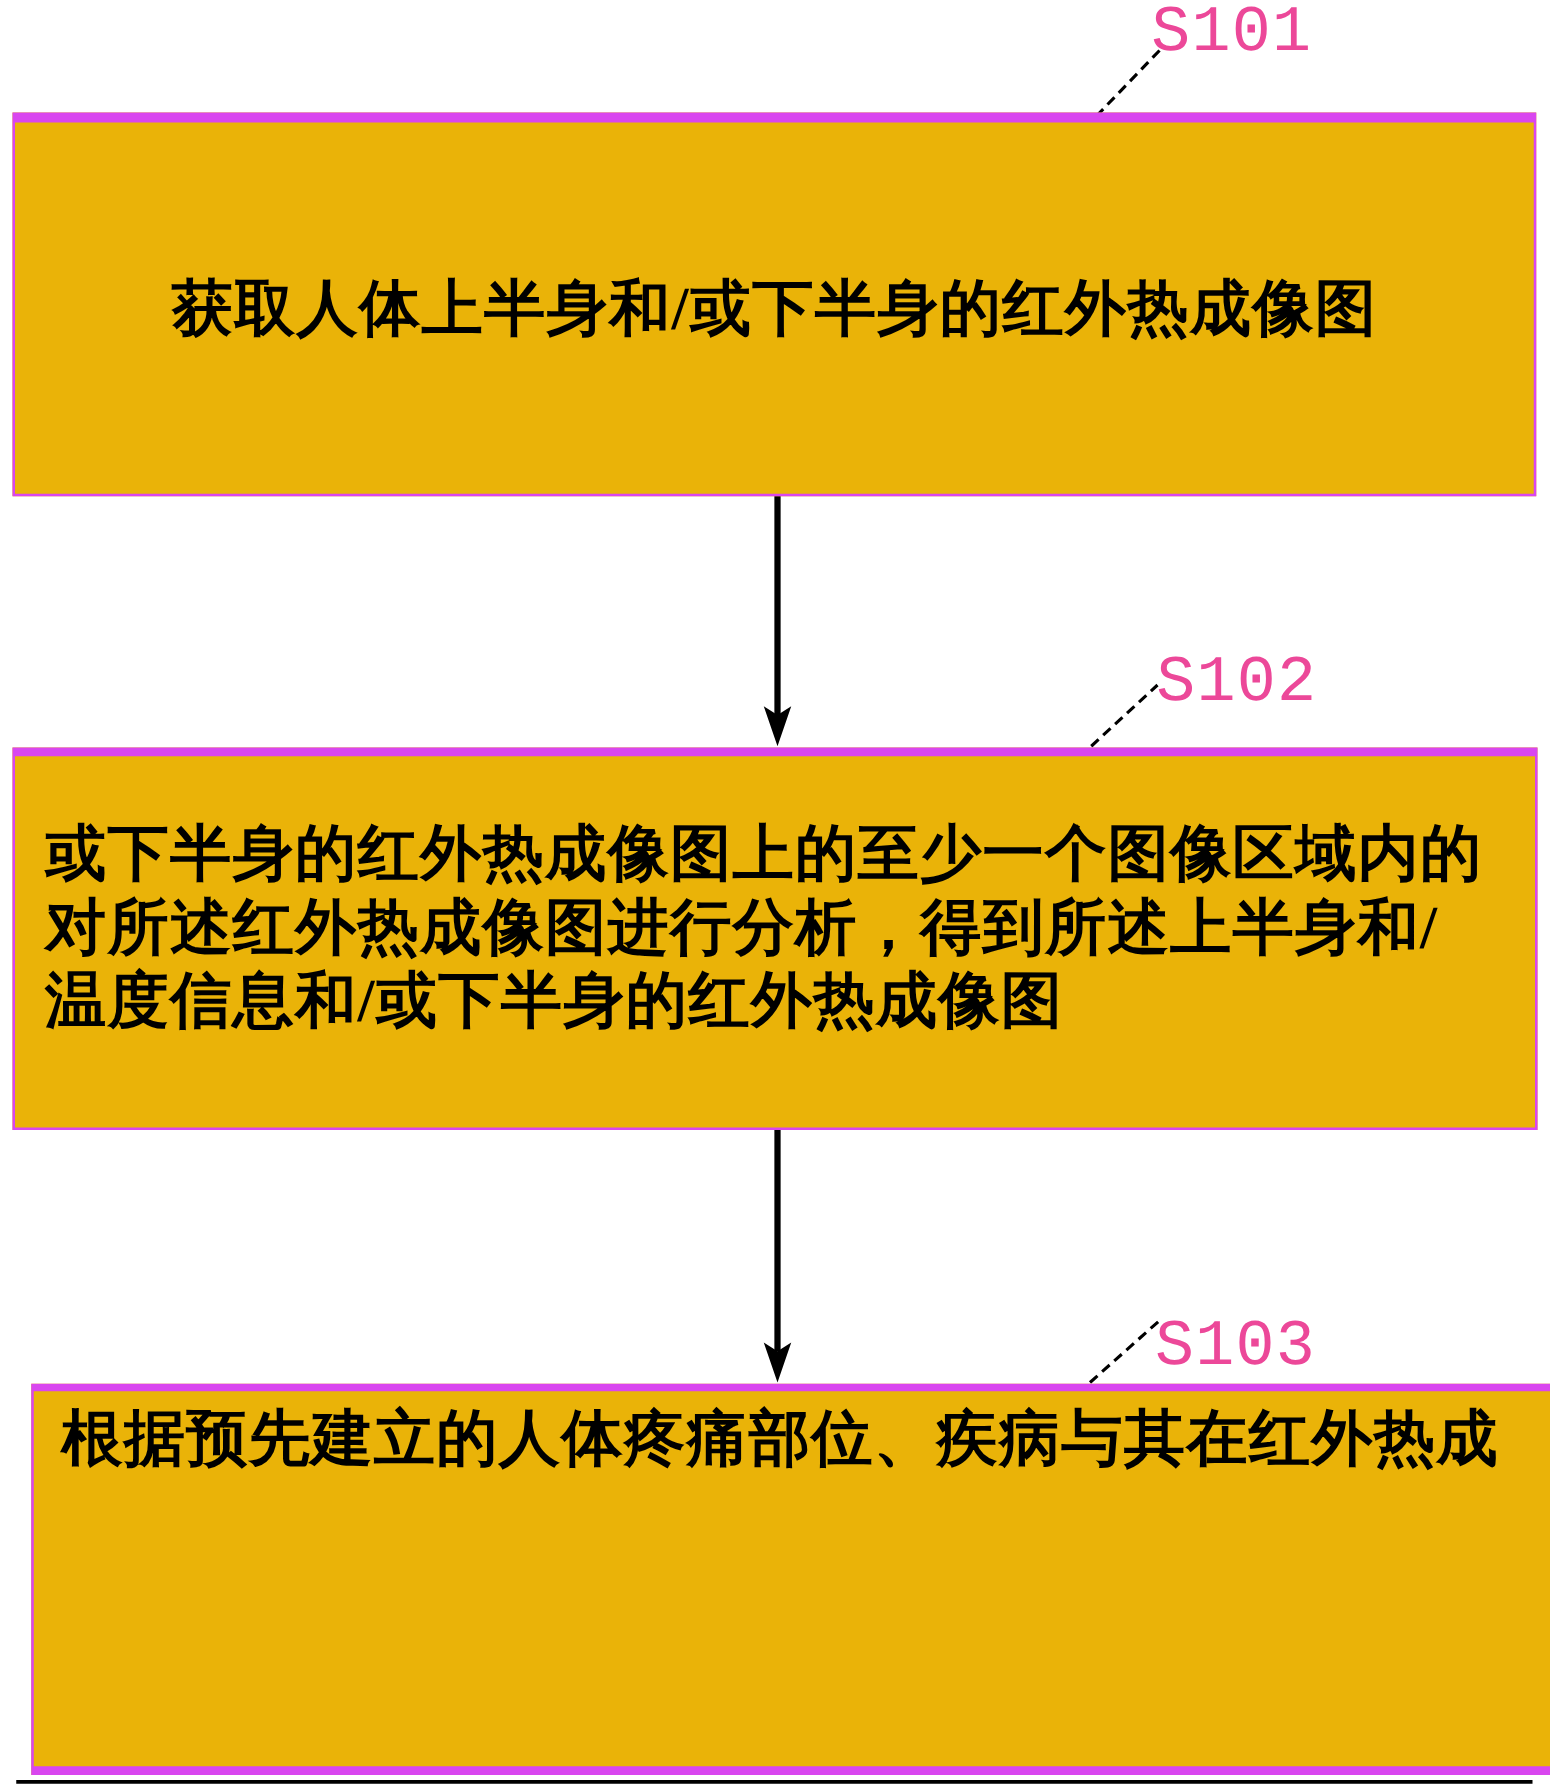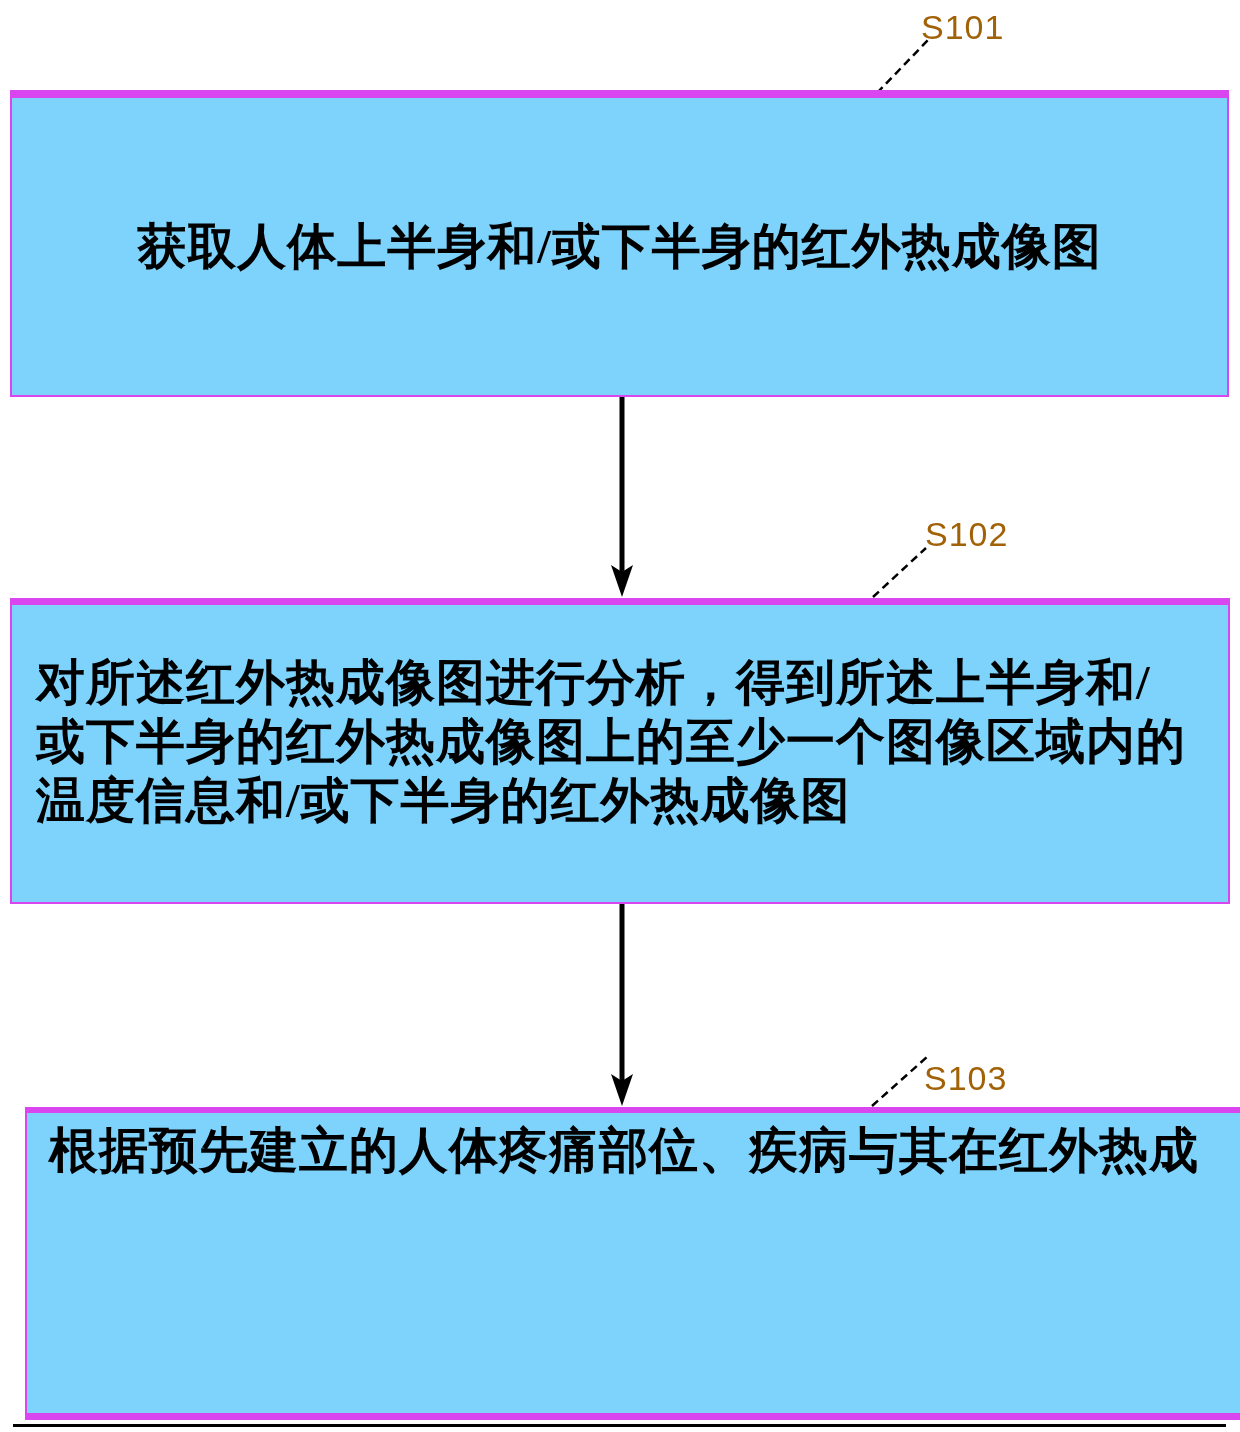--- a/index.html
+++ b/index.html
@@ -8,21 +8,21 @@
     width: 1240px;
     height: 1432px;
     background: #ffffff;
     overflow: hidden;
     font-family: "Liberation Serif", "DejaVu Serif", serif;
   }
   .flow-box {
     position: absolute;
     box-sizing: border-box;
     border: 2px solid #d946ef;
-    background: #7dd3fc;
+    background: #eab308;
   }
   #box-s101 {
     left: 10px; top: 90px;
     width: 1219px; height: 307px;
     border-top-width: 8px;
     display: flex; align-items: center; justify-content: center;
   }
   #box-s102 {
     left: 10px; top: 598px;
     width: 1220px; height: 306px;
@@ -41,28 +41,28 @@
     font-weight: bold;
     font-size: 49px;
     letter-spacing: 1px;
     line-height: 59px;
     white-space: nowrap;
   }
   #box-s101 .cjk-line { line-height: 56px; text-align: center; }
   #box-s103 .cjk-line { line-height: 60px; }
   .step-label {
     position: absolute;
-    color: #a16207;
-    font-family: Liberation Sans, sans-serif;
-    font-size: 34px;
+    color: #ec4899;
+    font-family: Liberation Mono, monospace;
+    font-size: 52px;
     line-height: 46px;
     letter-spacing: 1px;
   }
   #label-s101 { left: 921px; top: 4px; }
-  #label-s102 { left: 925px; top: 511px; }
+  #label-s102 { left: 925px; top: 524px; }
   #label-s103 { left: 924px; top: 1016px; margin-top: 39px; }
   .overlay-svg {
     position: absolute;
     left: 0; top: 0;
     width: 1240px; height: 1432px;
     pointer-events: none;
   }
   .shadow-line {
     position: absolute;
     left: 13px; top: 1424px;
@@ -94,22 +94,22 @@
 
   <div class="step-label" id="label-s101">S101</div>
   <div class="step-label" id="label-s102">S102</div>
   <div class="step-label" id="label-s103">S103</div>
 
   <div class="flow-box" id="box-s101">
     <div class="cjk-line">获取人体上半身和/或下半身的红外热成像图</div>
   </div>
 
   <div class="flow-box" id="box-s102">
+    <div class="cjk-line">或下半身的红外热成像图上的至少一个图像区域内的</div>
     <div class="cjk-line">对所述红外热成像图进行分析，得到所述上半身和/</div>
-    <div class="cjk-line">或下半身的红外热成像图上的至少一个图像区域内的</div>
     <div class="cjk-line">温度信息和/或下半身的红外热成像图</div>
   </div>
 
   <div class="flow-box" id="box-s103">
     <div class="cjk-line">根据预先建立的人体疼痛部位、疾病与其在红外热成</div>
   </div>
 
   <div class="shadow-line"></div>
 
 </div>

